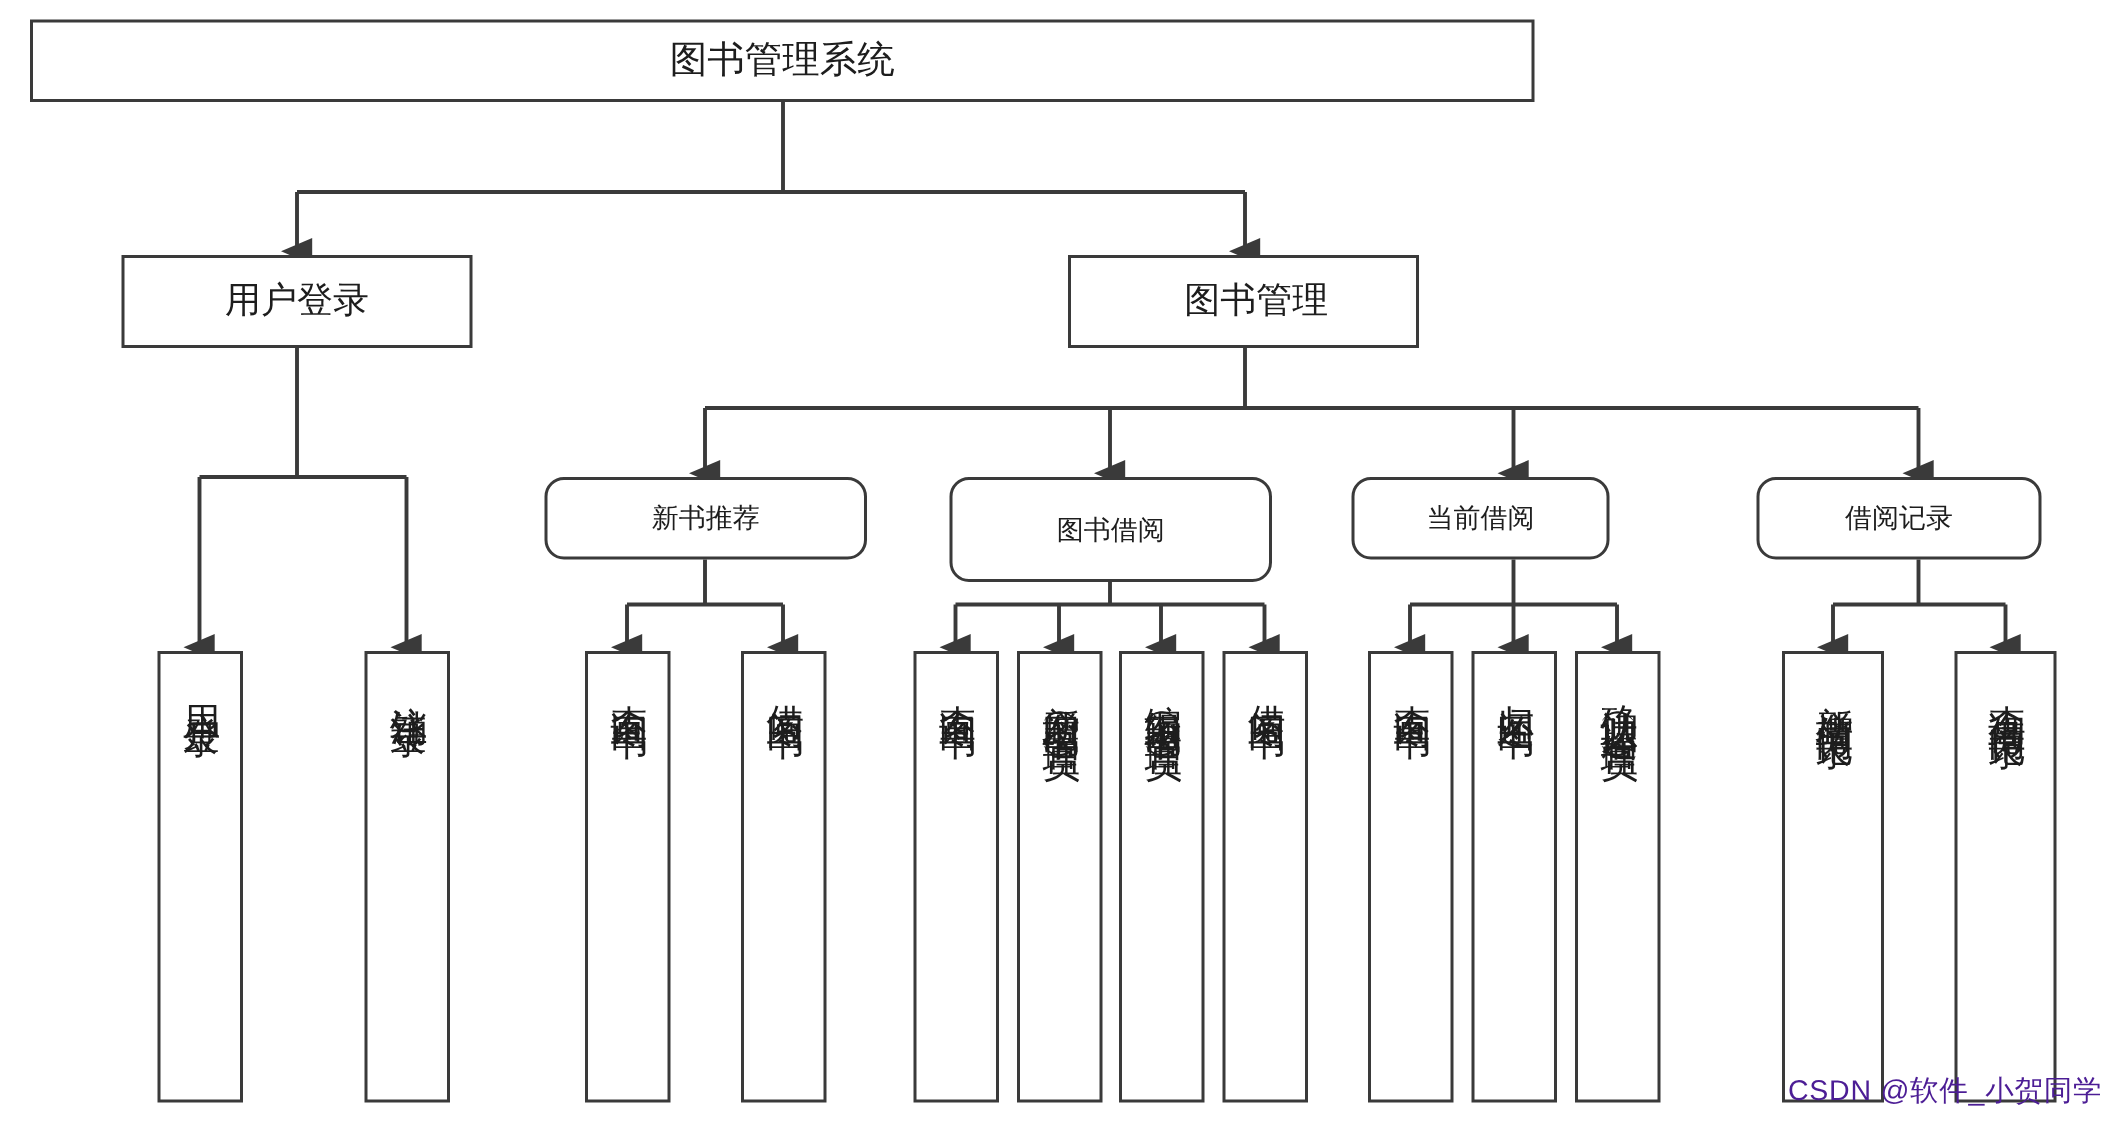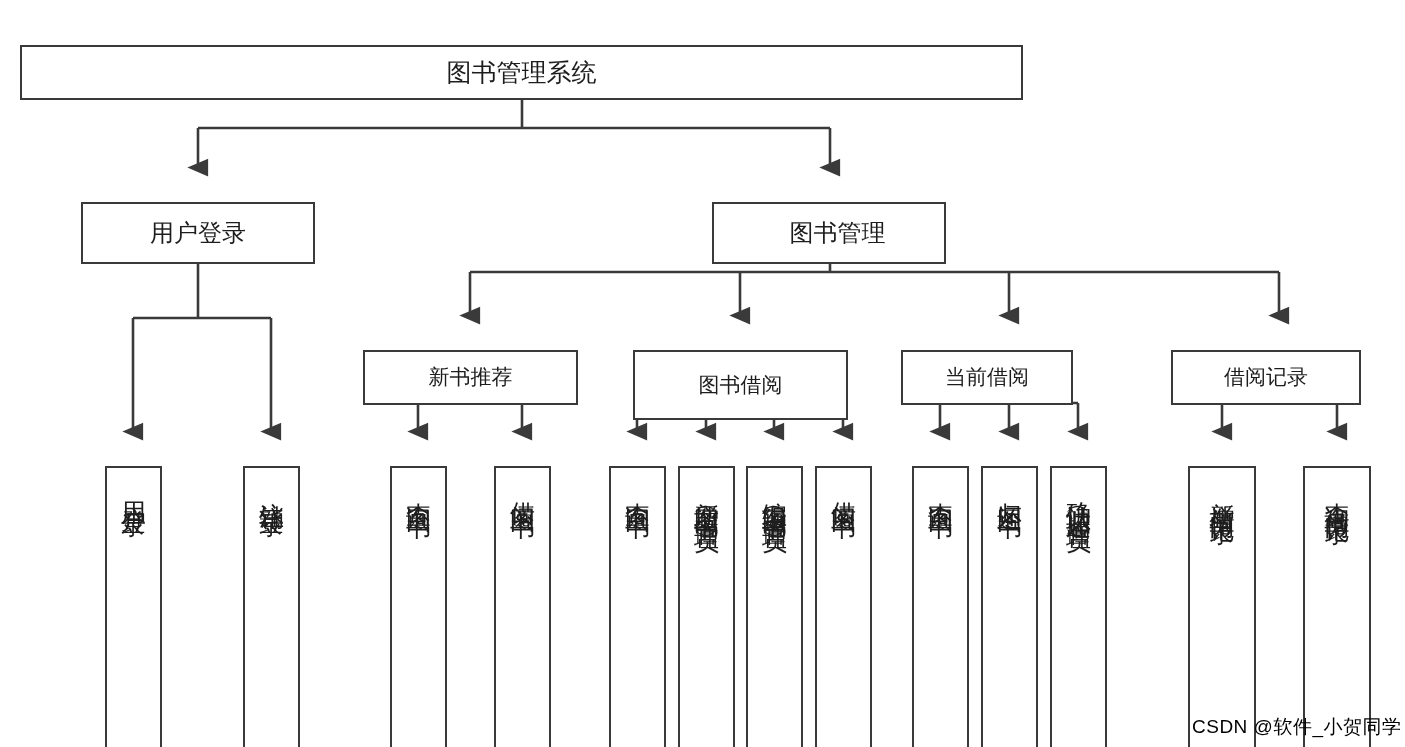--- a/index.html
+++ b/index.html
@@ -25,45 +25,44 @@
     position:absolute;
     box-sizing:border-box;
     background:#ffffff;
     border:2.5px solid #3a3a3a;
     display:flex;
     align-items:center;
     justify-content:center;
     text-align:center;
     color:#1d1d1d;
     line-height:1.15;
-    margin-top:32px;
   }
   .node.root{ font-size:25px; }
   .node.l1{ font-size:24px; }
-  .node.l2{ font-size:21px; }
+  .node.l2{ font-size:18px;border-radius:13px; }
   .node.leaf{
     font-size:25px;
     writing-mode:vertical-rl;
     text-orientation:upright;
     align-items:center;
     justify-content:flex-start;
     padding-top:14px;
     letter-spacing:3px;
     line-height:1;
   }
   .node.leaf .vtext{
     writing-mode:vertical-rl;
     text-orientation:upright;
     white-space:nowrap;
     letter-spacing:4px;
   }
   .watermark{
     position:absolute;
     font-size:19px;
-    color:#000000;
+    color:#4c1d95;
     white-space:nowrap;
     letter-spacing:0.5px;
     font-family:"Liberation Sans","DejaVu Sans",sans-serif;
   }
 </style>
 </head>
 <body>
 
 <div id="canvas">
 

